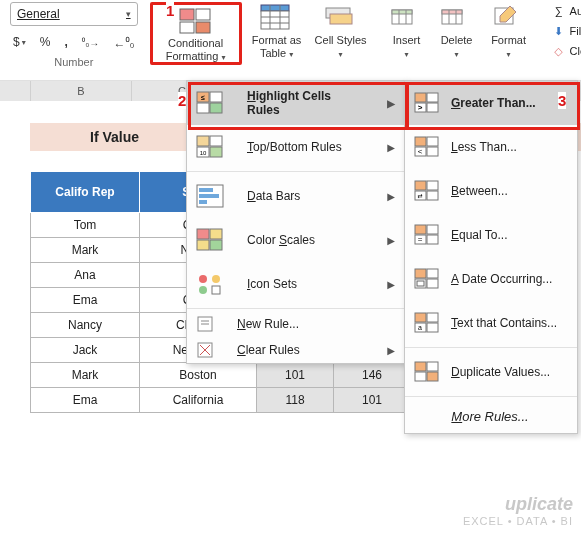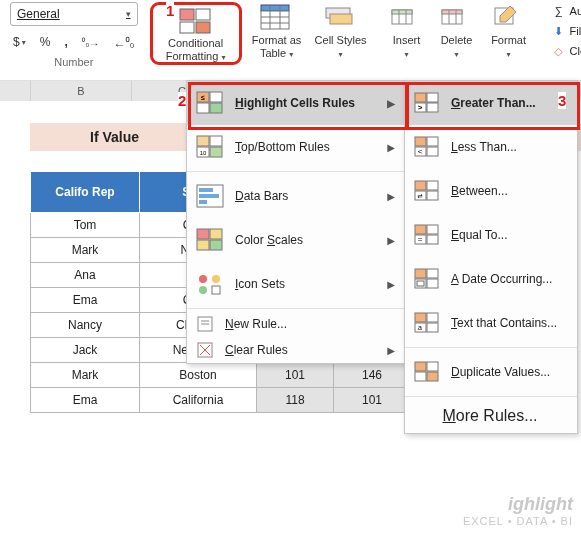--- a/index.html
+++ b/index.html
@@ -82,21 +82,21 @@
     text-align: center;
   }
   .big-btn .icon32 {
     width: 34px;
     height: 28px;
     margin-bottom: 2px;
   }
   .big-btn .arrow { font-size: 8px; color: #555; }
   .highlight-red {
     border: 3px solid #e3221a;
-    border-radius: 9px;
+    border-radius: 2px;
   }
   .callout-num {
     position: absolute;
     font-size: 15px;
     font-weight: 600;
     color: #d9171a;
     background: #fff;
   }
   
   .editing-stack {
@@ -177,21 +177,21 @@
   .menu1 {
     left: 186px;
     top: 80px;
     width: 218px;
   }
   .menu1 .mi {
     display: flex;
     align-items: center;
     height: 44px;
     padding: 0 10px 0 8px;
-    gap: 10px;
+    gap: 22px;
   }
   .menu1 .mi.small { height: 26px; }
   .menu1 .mi .icon-box {
     width: 30px;
     height: 28px;
     flex-shrink: 0;
     display:flex; align-items:center; justify-content:center;
   }
   .menu1 .mi.small .icon-box { width:20px; height:18px; }
   .menu1 .mi .lbl { flex: 1; }
@@ -220,21 +220,22 @@
   }
   .menu2 .mi .icon-box {
     width: 28px;
     height: 24px;
     flex-shrink: 0;
     display:flex; align-items:center; justify-content:center;
   }
   .menu2 .mi.more {
     height: 34px;
     justify-content: center;
-    font-size: 16px;
+    font-size: 13px;
+    font-style: italic;
   }
   .menu2 .sel {
     background: #d4d4d4;
     font-weight: 700;
   }
   .menu2 .sep { border-top: 1px solid #e1e1e1; margin: 2px 0; }
 
   .red-box-menu {
     position: absolute;
     border: 3px solid #e3221a;
@@ -613,15 +614,15 @@
 </div>
 
 <div class="callout-num" style="left:166px; top:2px;">1</div>
 <div class="callout-num" style="left:178px; top:92px;">2</div>
 <div class="callout-num" style="left:558px; top:92px;">3</div>
 
 <div class="red-box-menu" style="left:188px; top:82px; width:214px; height:42px;"></div>
 <div class="red-box-menu" style="left:406px; top:82px; width:168px; height:42px;"></div>
 
 <div class="watermark">
-  <div class="big">ighlight</div>
+  <div class="big">uplicate</div>
   <div>EXCEL • DATA • BI</div>
 </div>
 
 </body></html>

